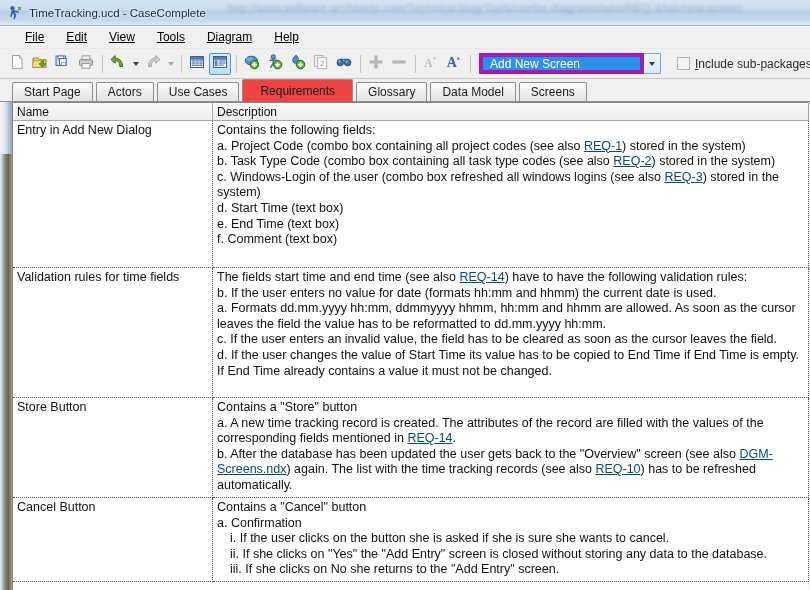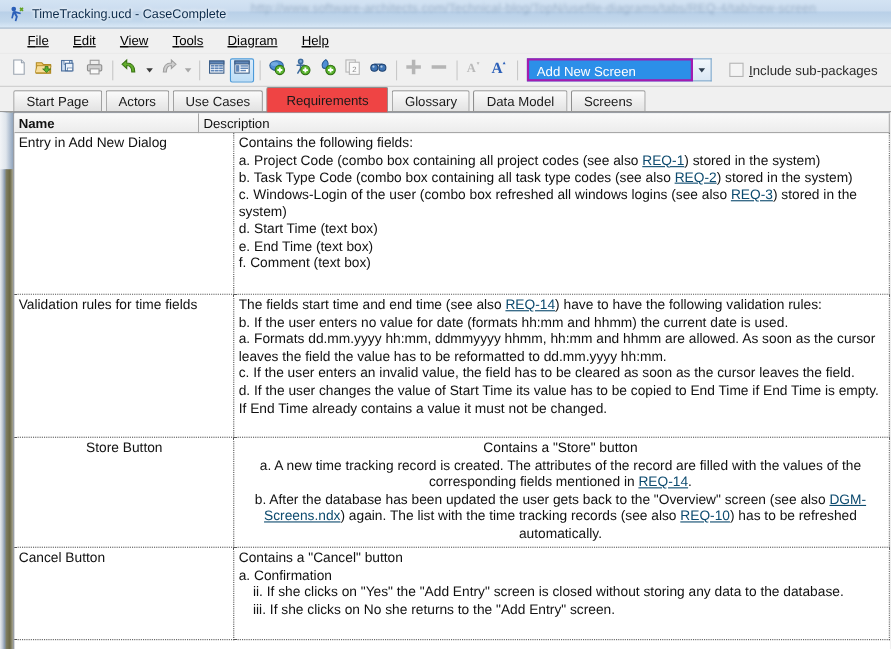--- a/index.html
+++ b/index.html
@@ -94,24 +94,24 @@
     border-right: 3.5px solid transparent;
     border-top: 4px solid #3b3b3b;
   }
   .tb-arrow.dim::after { border-top-color: #a8a8a8; }
 
   .combo {
     display: flex; align-items: center;
     height: 21px; margin-left: 4px; flex: none;
   }
   .combo-field {
-    width: 151px; height: 21px;
-    border: 2px solid #a21caf;
+    width: 165px; height: 21px;
+    border: 4px solid #a21caf;
     background: #2c8fe8;
-    display: flex; align-items: flex-end; padding-left: 7px;
+    display: flex; align-items: center; padding-left: 7px;
   }
   .combo-field span { color: #ffffff; font-size: 12px; }
   .combo-btn {
     width: 17px; height: 21px;
     border: 1px solid #7ba7cd; border-left: none;
     background: linear-gradient(to bottom,#f2f7fc,#dae7f4);
     display: flex; align-items: center; justify-content: center;
   }
   .combo-btn::after {
     content: ""; width: 0; height: 0;
@@ -175,21 +175,21 @@
   .grid-header { display: flex; height: 18px; background: #f1f1f1; }
   .gh-cell {
     font-size: 12px; color: #111;
     border-right: 1px solid #a8a8a8;
     border-bottom: 1px solid #a8a8a8;
     background: linear-gradient(to bottom,#fafafa,#ececec);
     padding-left: 4px;
     display: flex; align-items: center;
     overflow: hidden;
   }
-  .gh-name { width: 168px; flex: none; font-weight: bold; }
+  .gh-name { width: 200px; flex: none; }
   .gh-desc { flex: 1 1 auto; }
 
   .grid-row { display: flex; }
   .gr-name {
     width: 200px; flex: none;
     border-right: 1px dotted #555;
     border-bottom: 1px dotted #555;
     padding: 2px 3px 3px 4px;
     font-size: 12.5px; color: #111;
     line-height: 15.5px;
@@ -513,33 +513,34 @@
         <div class="grid-row" style="min-height: 130px;">
           <div class="gr-name" style="min-height: 130px;">Validation rules for time fields</div>
           <div class="gr-desc" style="min-height: 130px;">
             <div><span>The fields start time and end time (see also </span><span class="link">REQ-14</span><span>) have to have the following validation rules:</span></div>
             <div><span>b. If the user enters no value for date (formats hh:mm and hhmm) the current date is used.</span></div>
             <div><span>a. Formats dd.mm.yyyy hh:mm, ddmmyyyy hhmm, hh:mm and hhmm are allowed. As soon as the cursor leaves the field the value has to be reformatted to dd.mm.yyyy hh:mm.</span></div>
             <div><span>c. If the user enters an invalid value, the field has to be cleared as soon as the cursor leaves the field.</span></div>
             <div><span>d. If the user changes the value of Start Time its value has to be copied to End Time if End Time is empty. If End Time already contains a value it must not be changed.</span></div>
           </div>
         </div>
-        <div class="grid-row" style="min-height: 100px; text-align: center;">
+        <div class="grid-row" style="min-height: 100px;">
           <div class="gr-name" style="min-height: 100px;">Store Button</div>
           <div class="gr-desc" style="min-height: 100px;">
             <div><span>Contains a "Store" button</span></div>
             <div><span>a. A new time tracking record is created. The attributes of the record are filled with the values of the corresponding fields mentioned in </span><span class="link">REQ-14</span><span>.</span></div>
             <div><span>b. After the database has been updated the user gets back to the "Overview" screen (see also </span><span class="link">DGM-Screens.ndx</span><span>) again. The list with the time tracking records (see also </span><span class="link">REQ-10</span><span>) has to be refreshed automatically.</span></div>
           </div>
         </div>
         <div class="grid-row" style="min-height: 84px;">
           <div class="gr-name" style="min-height: 84px;">Cancel Button</div>
           <div class="gr-desc" style="min-height: 84px;">
             <div><span>Contains a "Cancel" button</span></div>
             <div><span>a. Confirmation</span></div>
+            <div class="lvl1"><span>i. If the user clicks on the button she is asked if she is sure she wants to cancel.</span></div>
             <div class="lvl1"><span>ii. If she clicks on "Yes" the "Add Entry" screen is closed without storing any data to the database.</span></div>
             <div class="lvl1"><span>iii. If she clicks on No she returns to the "Add Entry" screen.</span></div>
           </div>
         </div>
       </div>
   </div>
 
 </div>
 
 </body></html>

